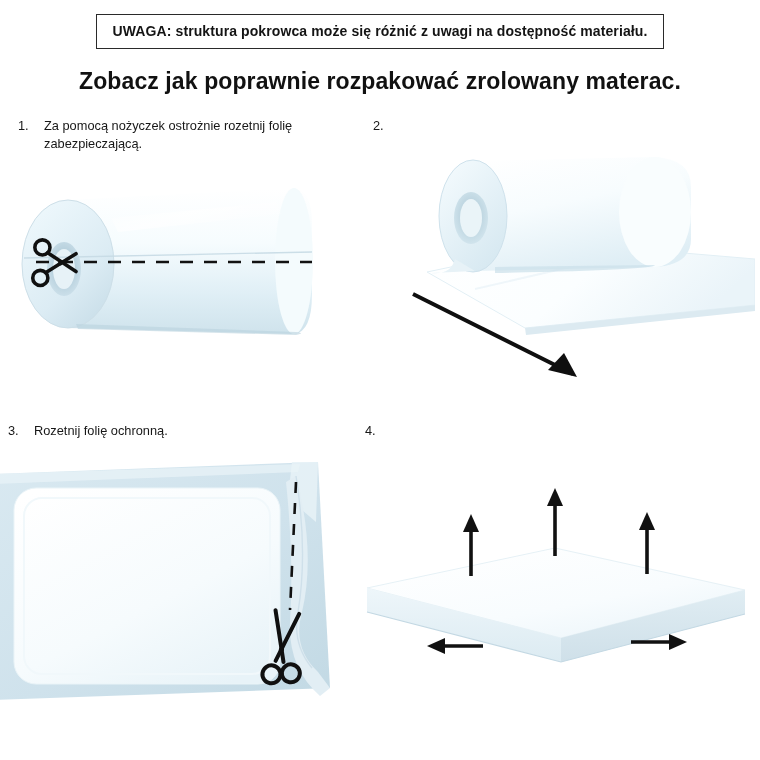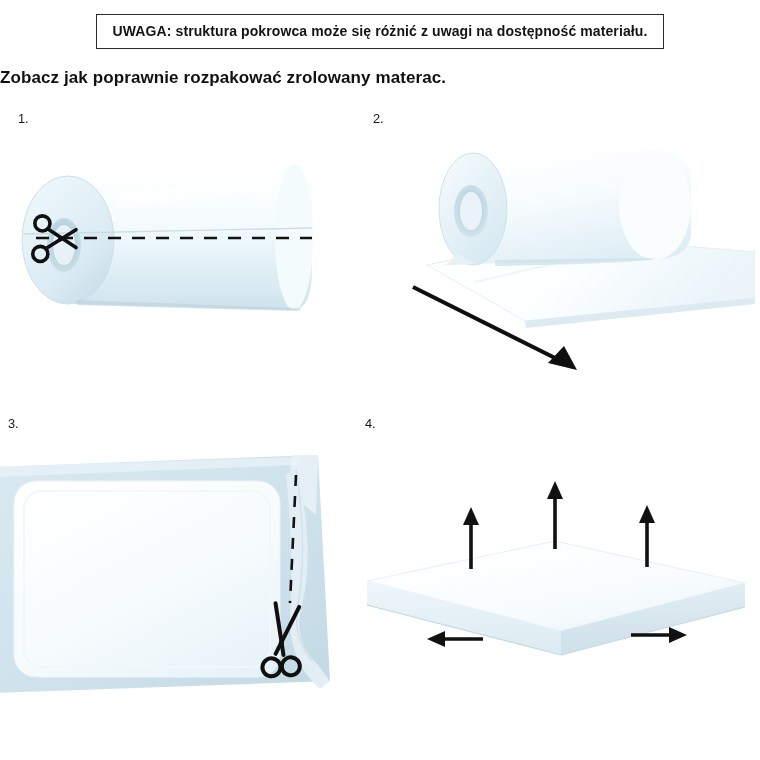--- a/index.html
+++ b/index.html
@@ -28,21 +28,22 @@
     font-size: 14px;
     font-weight: bold;
     letter-spacing: .1px;
     color: #141414;
     background: #fff;
     white-space: nowrap;
   }
 
   
   .headline {
-    font-size: 17px;
+    text-align: center;
+    font-size: 23px;
     font-weight: bold;
     margin: 19px 0 0 0;
     color: #111;
     letter-spacing: .1px;
   }
 
   
   .steps {
     margin-top: 22px;
     display: grid;
@@ -100,20 +101,21 @@
   <div class="notice">UWAGA: struktura pokrowca może się różnić z uwagi na dostępność materiału.</div>
 </div>
 
 <h1 class="headline">Zobacz jak poprawnie rozpakować zrolowany materac.</h1>
 
 <div class="steps">
 
   <div class="step step1">
     <div class="step-head">
       <span class="step-num">1.</span>
+      <span class="step-text">Za pomocą nożyczek ostrożnie rozetnij folię zabezpieczającą.</span>
     </div>
     <div class="art art1">
       <svg viewBox="0 0 340 210" width="340" height="210">
         <defs>
           <linearGradient id="rollBody" x1="0" y1="0" x2="0" y2="1">
             <parameter name="stop">,</parameter>
             <stop offset="0%" stop-color="#ffffff"></stop>
             <stop offset="38%" stop-color="#f6fcfe"></stop>
             <stop offset="72%" stop-color="#e0eff6"></stop>
             <stop offset="100%" stop-color="#cfe3ec"></stop>
@@ -214,20 +216,21 @@
           <line x1="58" y1="155" x2="218" y2="235" stroke="#0f0f0f" stroke-width="4"></line>
           <polygon points="222,238 193,231 209,214" fill="#0f0f0f"></polygon>
         </g>
       </svg>
     </div>
   </div>
 
   <div class="step step3">
     <div class="step-head">
       <span class="step-num">3.</span>
+      <span class="step-text">Rozetnij folię ochronną.</span>
     </div>
     <div class="art art3">
       <svg viewBox="0 0 340 250" width="340" height="250">
         <defs>
           <linearGradient id="foilG" x1="0" y1="0" x2="1" y2="1">
             <stop offset="0%" stop-color="#d9e9f1"></stop>
             <stop offset="55%" stop-color="#cfe2ec"></stop>
             <stop offset="100%" stop-color="#c2d9e4"></stop>
           </linearGradient>
           <linearGradient id="matG" x1="0.1" y1="0" x2="0.8" y2="1">

